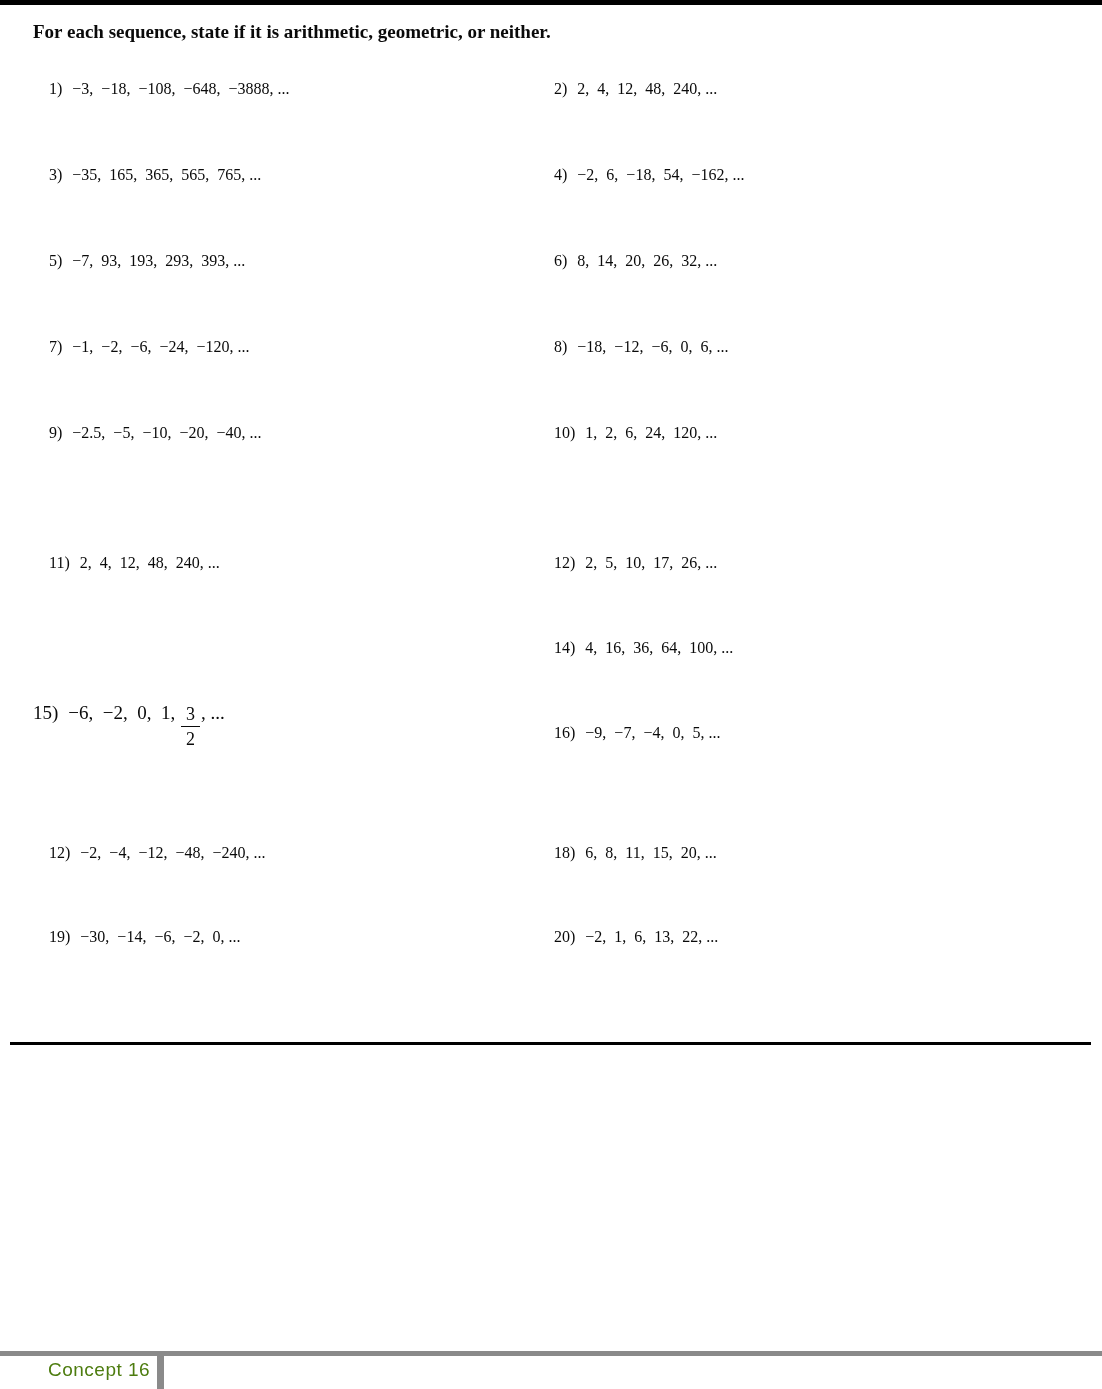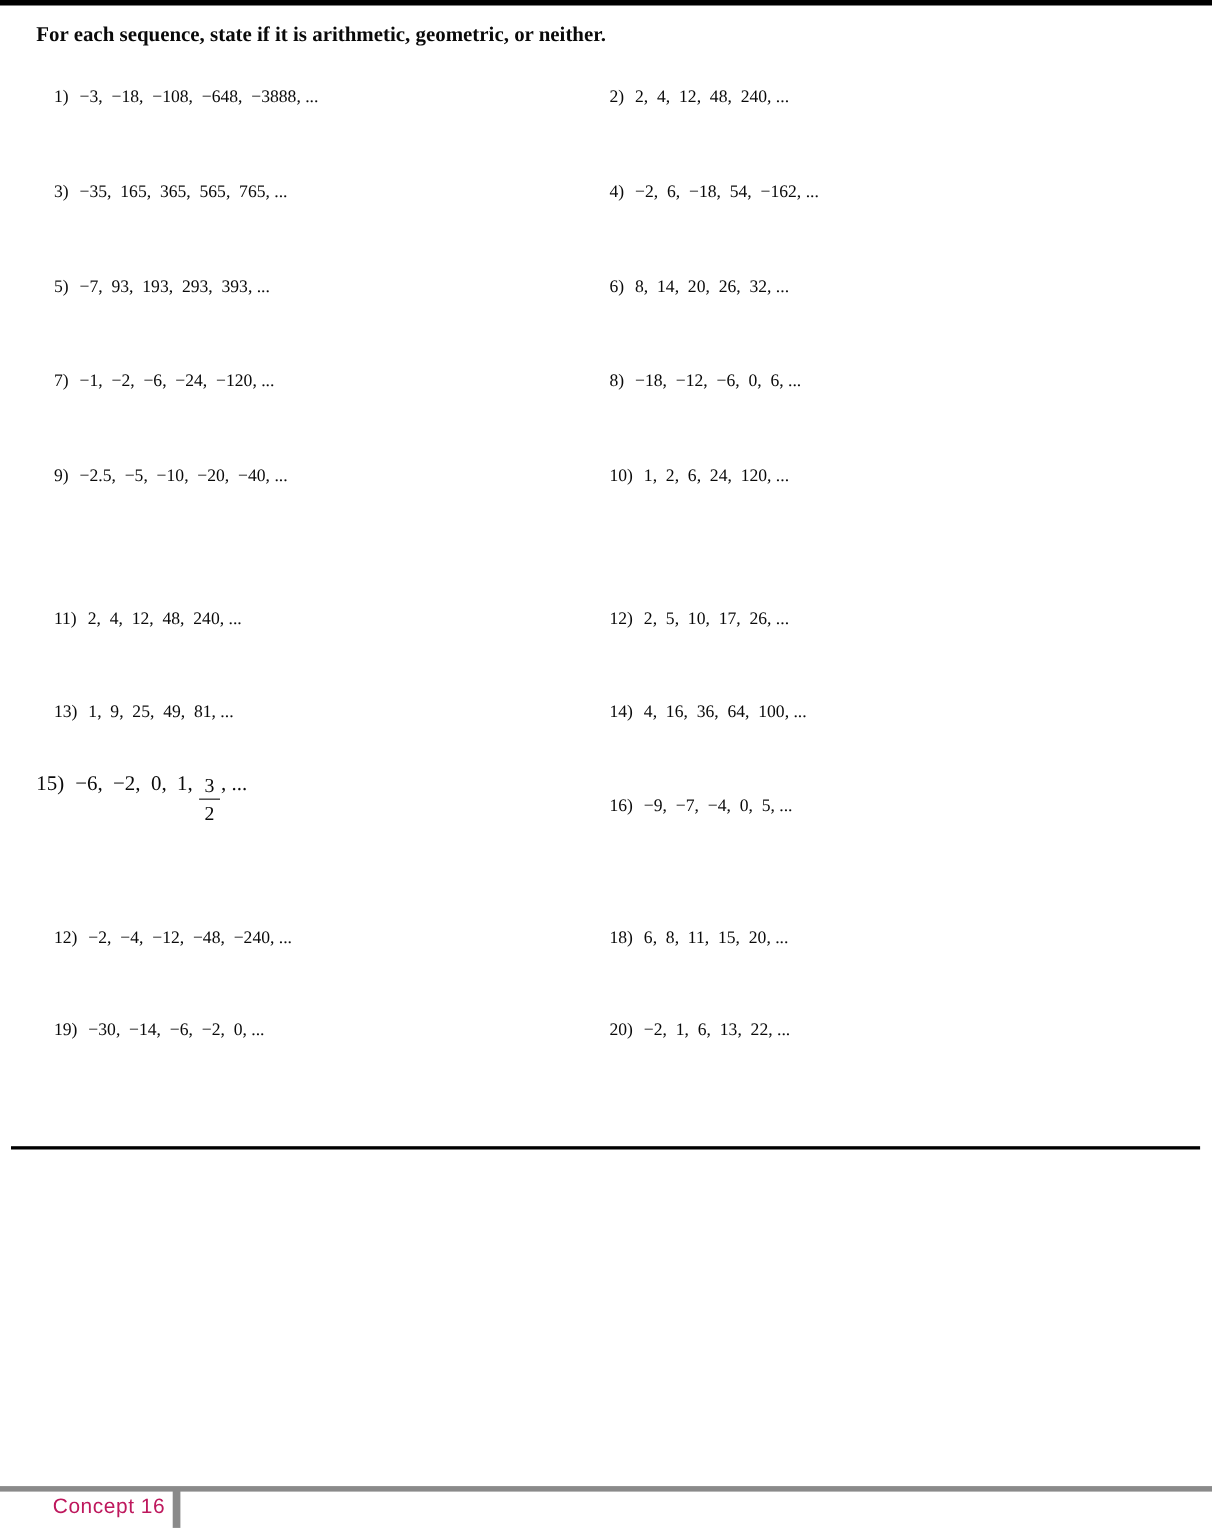--- a/index.html
+++ b/index.html
@@ -87,21 +87,21 @@
     width: 1102px;
     height: 5px;
     background: #8a8a8a;
   }
   .footer-label {
     position: absolute;
     left: 48px;
     top: 1359px;
     font-family: "Liberation Sans", sans-serif;
     font-size: 19px;
-    color: #be185d;
+    color: #4d7c0f;
     letter-spacing: 0.5px;
   }
   .footer-bar {
     position: absolute;
     left: 157px;
     top: 1353px;
     width: 7px;
     height: 36px;
     background: #8a8a8a;
   }
@@ -151,23 +151,20 @@
   </div>
 
 
   <div class="problem r6 c1">
     <span class="plabel">11)</span><span class="pseq">2,  4,  12,  48,  240, ...</span>
   </div>
   <div class="problem r6 c2">
     <span class="plabel">12)</span><span class="pseq">2,  5,  10,  17,  26, ...</span>
   </div>
 
-  <div class="problem r7 c1">
-    <span class="plabel">13)</span><span class="pseq">1,  9,  25,  49,  81, ...</span>
-  </div>
   <div class="problem r7 c2">
     <span class="plabel">14)</span><span class="pseq">4,  16,  36,  64,  100, ...</span>
   </div>
 
   <div class="problem-frac">
     <span class="plabel">15)</span><span class="pseq">−6,  −2,  0,  1, </span><span class="frac"><span class="num">3</span><span class="den">2</span></span><span class="pseq">, ...</span>
   </div>
   <div class="problem r8 c2">
     <span class="plabel">16)</span><span class="pseq">−9,  −7,  −4,  0,  5, ...</span>
   </div>

